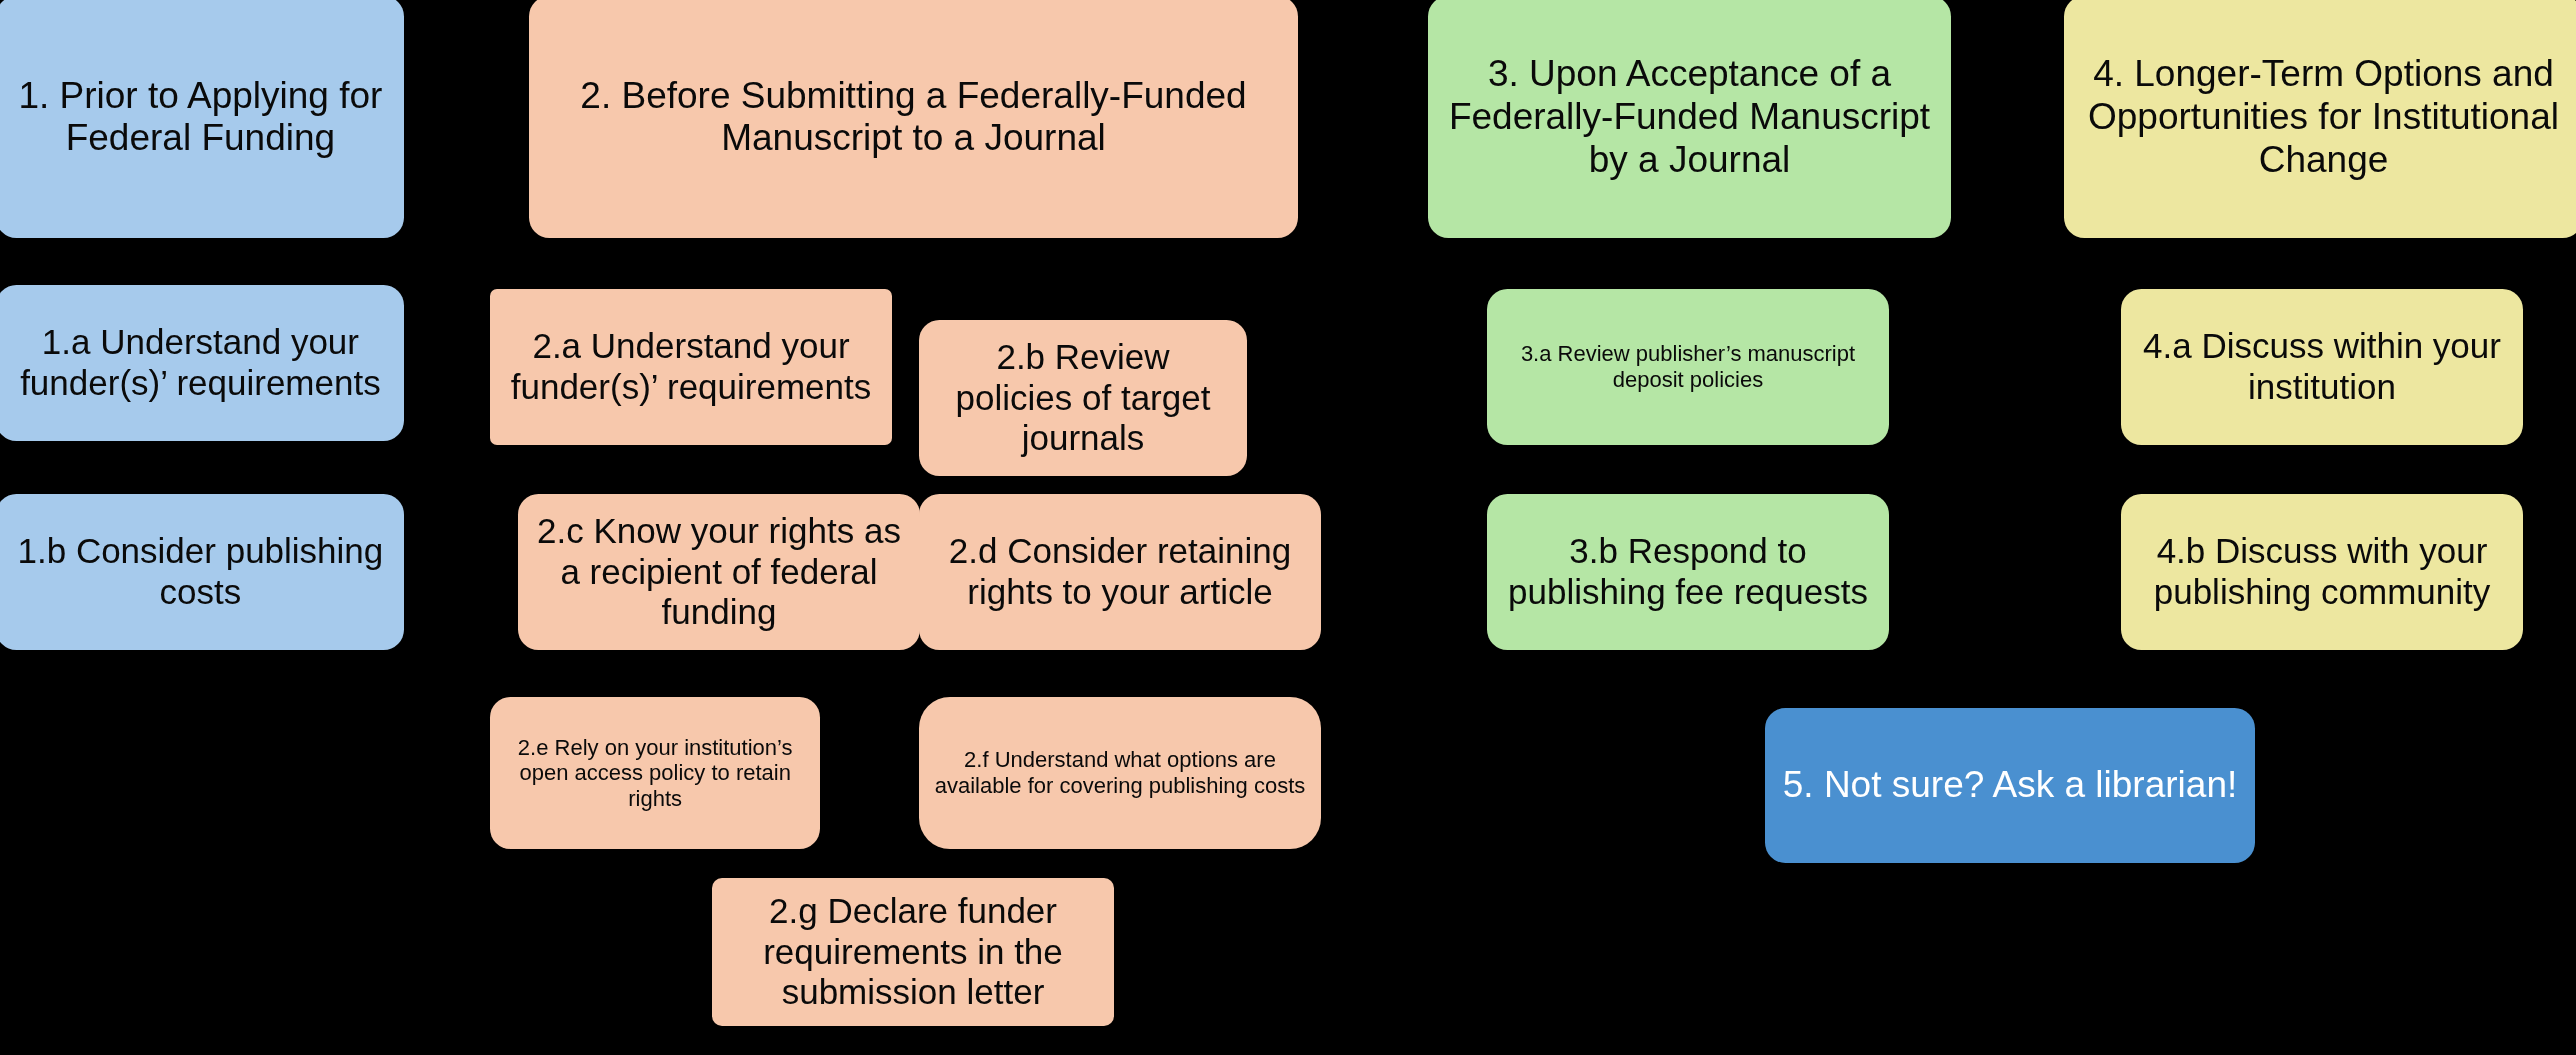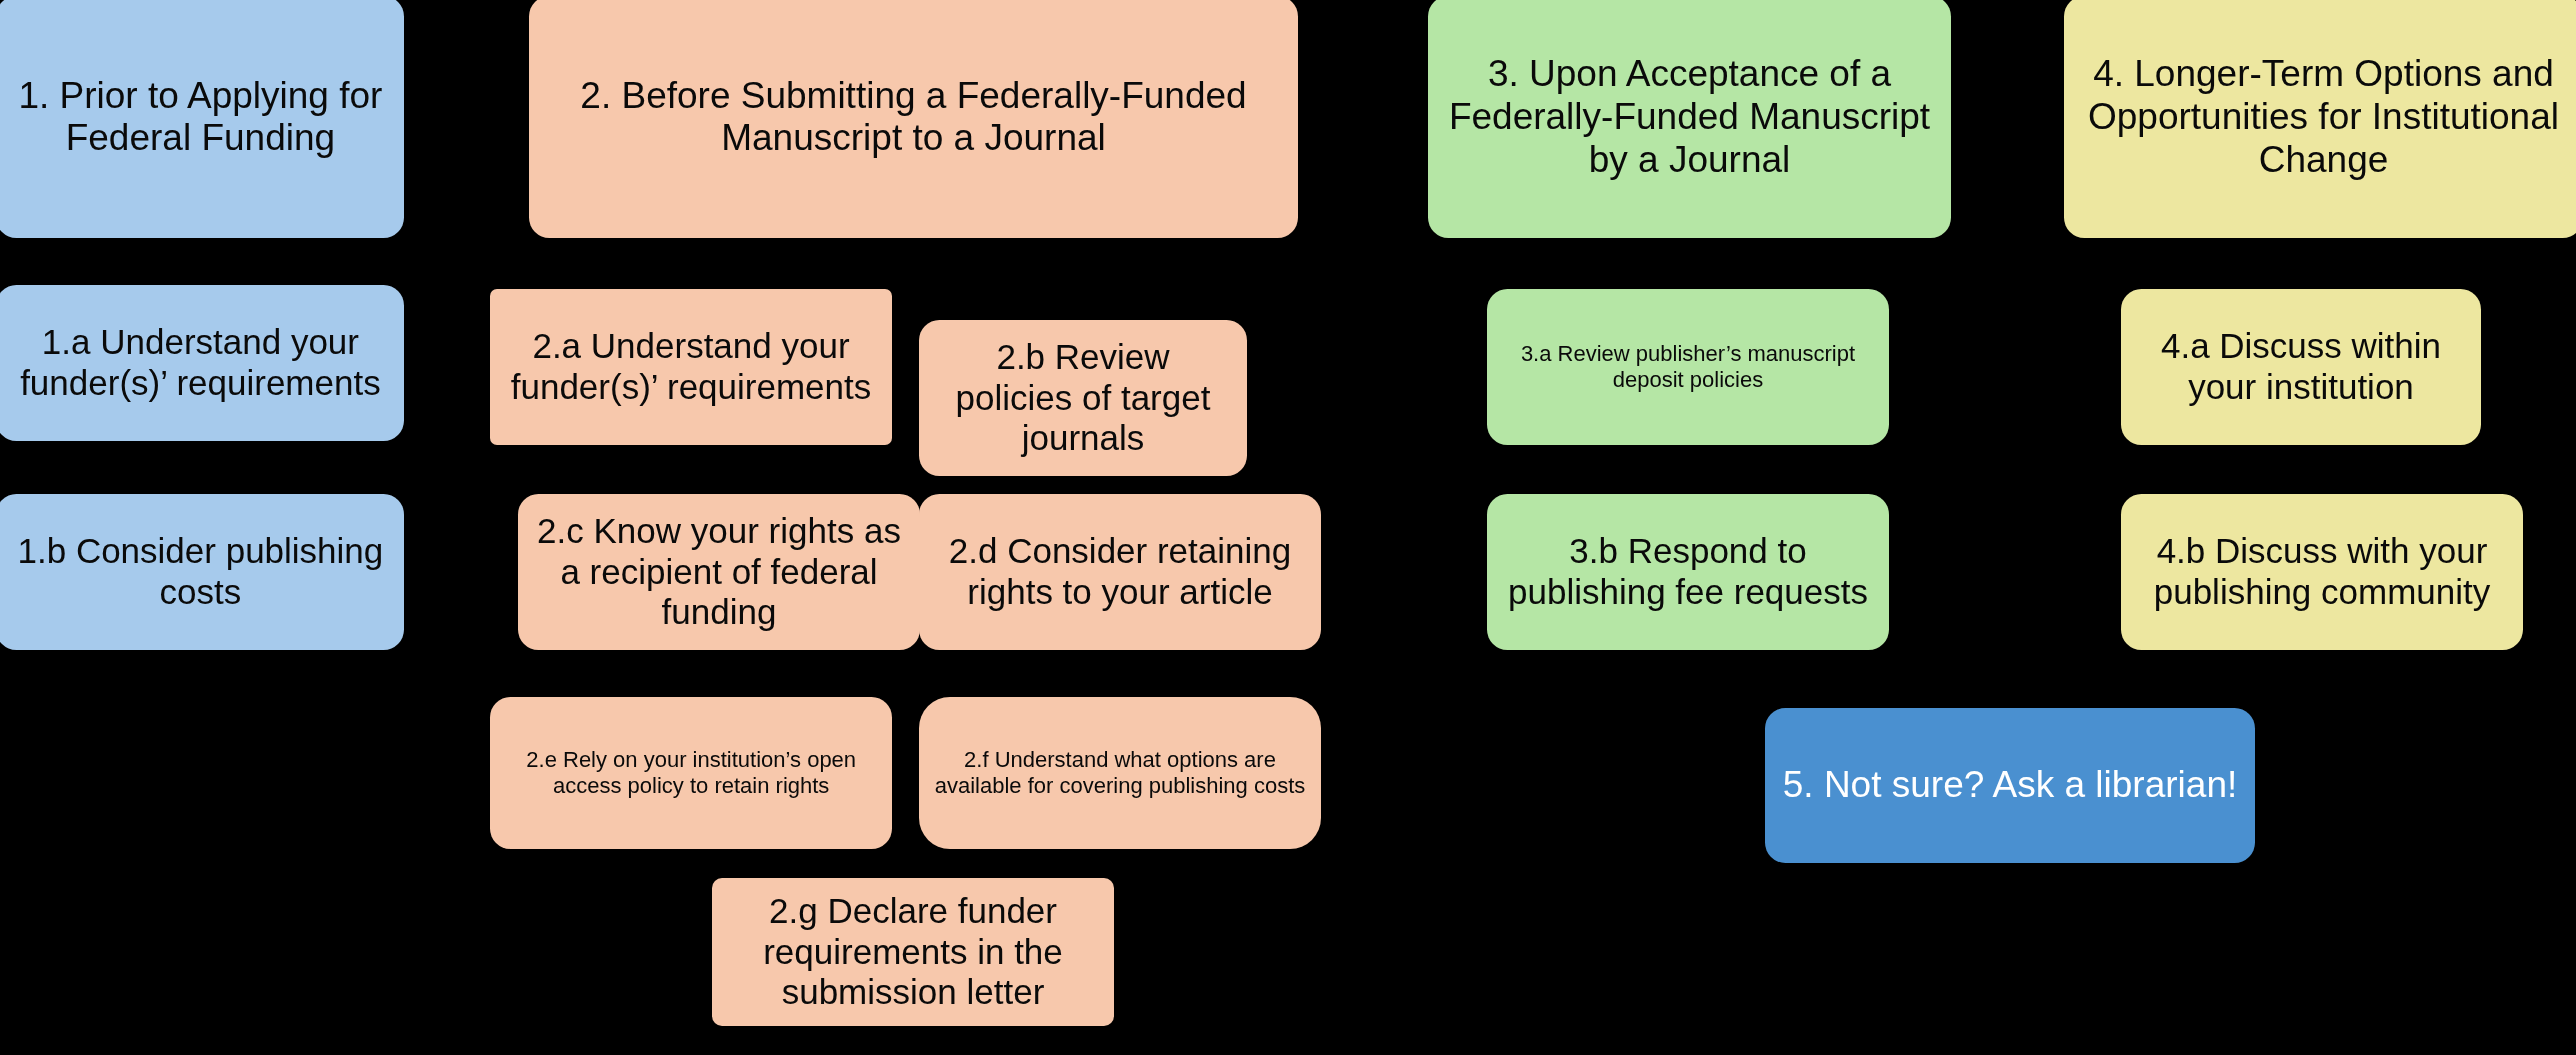--- a/index.html
+++ b/index.html
@@ -57,21 +57,21 @@
   </div>
 
   <div class="node peach sub" style="left: 919px; top: 289px; width: 328px; height: 156px; background: rgb(247, 200, 172); margin-top: 31px;">
     <span>2.b Review policies of target journals</span>
   </div>
 
   <div class="node green sub-sm" style="left: 1487px; top: 289px; width: 402px; height: 156px; background: rgb(181, 230, 165);">
     <span>3.a Review publisher’s manuscript deposit policies</span>
   </div>
 
-  <div class="node yellow sub" style="left: 2121px; top: 289px; width: 360px; height: 156px; background: rgb(237, 231, 160);">
+  <div class="node yellow sub" style="left: 2121px; top: 289px; width: 402px; height: 156px; background: rgb(237, 231, 160);">
     <span>4.a Discuss within your institution</span>
   </div>
 
   <div class="node blue sub" style="left: -3.6px; top: 494px; width: 408px; height: 156px; background: rgb(166, 202, 236);">
     <span>1.b Consider publishing costs</span>
   </div>
 
   <div class="node peach sub" style="left: 490px; top: 494px; width: 402px; height: 156px; background: rgb(247, 200, 172); margin-left: 28px;">
     <span>2.c Know your rights as a recipient of federal funding</span>
   </div>
@@ -81,21 +81,21 @@
   </div>
 
   <div class="node green sub" style="left: 1487px; top: 494px; width: 402px; height: 156px; background: rgb(181, 230, 165);">
     <span>3.b Respond to publishing fee requests</span>
   </div>
 
   <div class="node yellow sub" style="left: 2121px; top: 494px; width: 402px; height: 156px; background: rgb(237, 231, 160);">
     <span>4.b Discuss with your publishing community</span>
   </div>
 
-  <div class="node peach sub-sm" style="left: 490px; top: 697px; width: 402px; height: 152px; background: rgb(247, 200, 172); padding-left: 16px;">
+  <div class="node peach sub-sm" style="left: 490px; top: 697px; width: 330px; height: 152px; background: rgb(247, 200, 172); padding-left: 16px;">
     <span>2.e Rely on your institution’s open access policy to retain rights</span>
   </div>
 
   <div class="node peach sub-sm" style="left: 919px; top: 697px; width: 402px; height: 152px; background: rgb(247, 200, 172); border-radius: 31px;">
     <span>2.f Understand what options are available for covering publishing costs</span>
   </div>
 
   <div class="node accent hdr" style="left: 1765px; top: 708px; width: 490px; height: 155px; background: rgb(74, 144, 208);">
     <span>5. Not sure? Ask a librarian!</span>
   </div>

